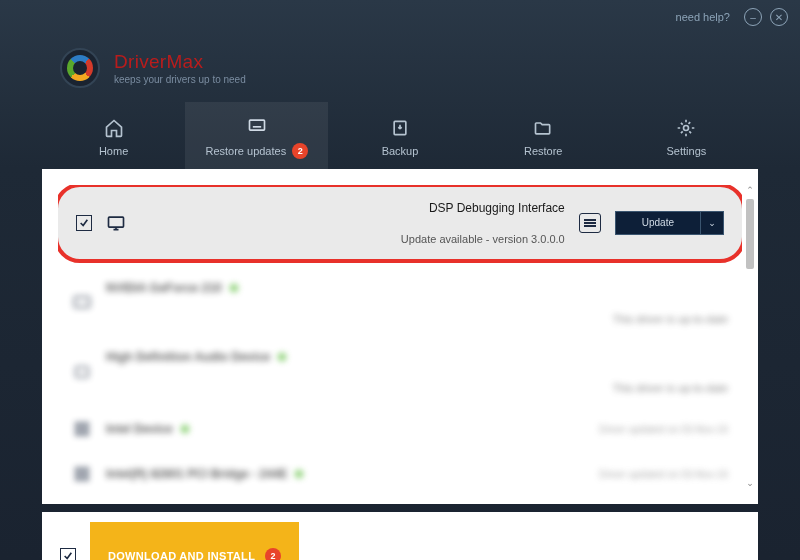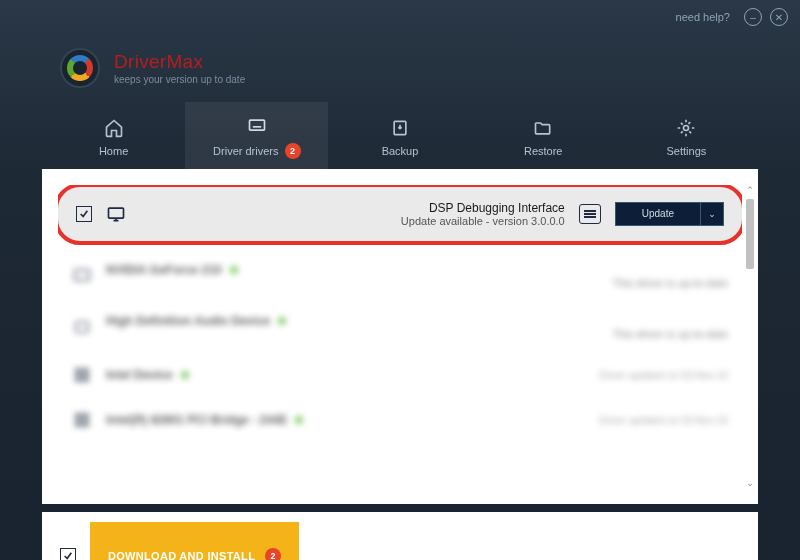--- a/index.html
+++ b/index.html
@@ -29,21 +29,21 @@
 .scroll-arrow { color: #888; font-size: 9px; text-align: center; }
 .scroll-thumb { position: absolute; top: 14px; width: 8px; height: 70px; background: #c1c1c1; border-radius: 2px; left: 1px; }
 
 .row { display: flex; align-items: center; padding: 12px 14px; gap: 14px; border-bottom: 1px solid rgba(0,0,0,0.04); }
 .row.highlight { background: #eaeaea; border: 4px solid #e8312a; border-radius: 26px; padding: 14px 18px; margin: -2px -4px 6px -4px; }
 .chk { width: 16px; height: 16px; border: 1.5px solid #1e2b42; display: flex; align-items: center; justify-content: center; flex-shrink: 0; }
 .chk svg { width: 10px; height: 10px; }
 .type-icon { width: 20px; height: 20px; color: #1e2b42; flex-shrink: 0; }
 .row-text { flex: 1; min-width: 0; text-align: right; }
 .row-title { font-size: 12px; color: #1a1a1a; }
-.row-sub { font-size: 11px; color: #555; margin-top: 0; }
+.row-sub { font-size: 11px; color: #555; margin-top: 18px; }
 .doc-icon { width: 22px; height: 20px; border: 1.5px solid #1e2b42; border-radius: 3px; position: relative; }
 .doc-icon::after { content: ""; position: absolute; left: 4px; right: 4px; top: 5px; height: 1.5px; background: #1e2b42; box-shadow: 0 3px 0 #1e2b42, 0 6px 0 #1e2b42; }
 .update-btn { display: flex; align-items: center; background: #0d1f38; border: 1px solid #3a5570; color: #d0dae5; height: 24px; }
 .update-btn .lbl { padding: 0 26px; font-size: 10px; border-right: 1px solid #3a5570; line-height: 22px; }
 .update-btn .caret { width: 22px; text-align: center; font-size: 9px; }
 
 .row.blur { filter: blur(3px); opacity: 0.7; pointer-events: none; }
 .row.blur .row-title { font-weight: 600; display: flex; align-items: center; gap: 8px;}
 .dot-ok { width: 8px; height: 8px; background: #4fb82c; border-radius: 50%; display: inline-block; }
 .row.blur .meta { font-size: 10px; color: #888; }
@@ -59,42 +59,42 @@
   <div class="win-btn">–</div>
   <div class="win-btn">✕</div>
 </div>
 
 <div class="header">
   <div class="logo">
       <div class="logo-swoosh"></div>
     </div>
   <div class="brand-text">
     <h1>DriverMax</h1>
-    <p>keeps your version up to date</p>
+    <p>keeps your drivers up to need</p>
   </div>
 </div>
 
 <div class="tabs">
   <div class="tab">
     <div class="tab-icon">
       <svg viewBox="0 0 24 24" fill="none" stroke="#b5c3d0" stroke-width="2">
           <path d="M3 11l9-8 9 8v10a1 1 0 01-1 1h-5v-7h-6v7H4a1 1 0 01-1-1V11z"></path>
         </svg>
     </div>
     <span class="tab-label">Home</span>
   </div>
   <div class="tab active">
     <div class="tab-icon">
       <svg viewBox="0 0 24 24" fill="none" stroke="#d0dae5" stroke-width="2">
           <rect x="3" y="5" width="18" height="12" rx="1"></rect>
           <path d="M7 13h10"></path>
         </svg>
     </div>
     <span class="tab-label">
-      <span>Driver drivers</span>
+      <span>Restore updates</span>
       <span class="badge">2</span>
     </span>
   </div>
   <div class="tab">
     <div class="tab-icon">
       <svg viewBox="0 0 24 24" fill="none" stroke="#b5c3d0" stroke-width="2">
           <rect x="5" y="4" width="14" height="16" rx="1"></rect>
           <path d="M12 8v5m0 0l-2-2m2 2l2-2"></path>
         </svg>
     </div>

